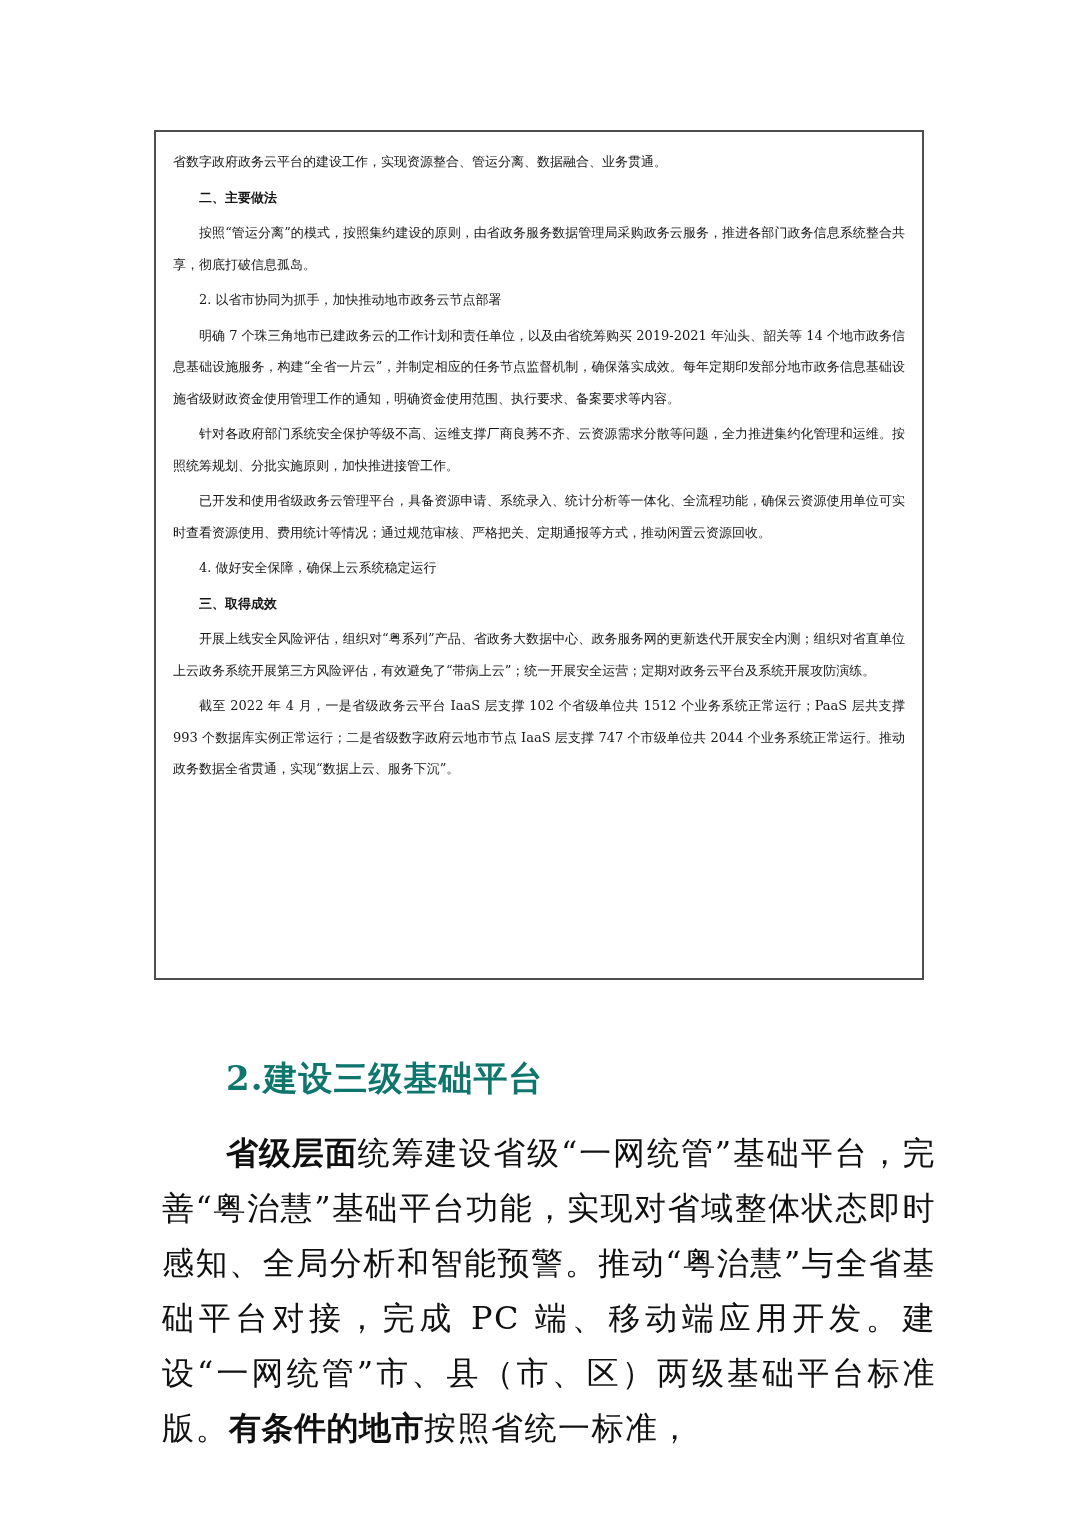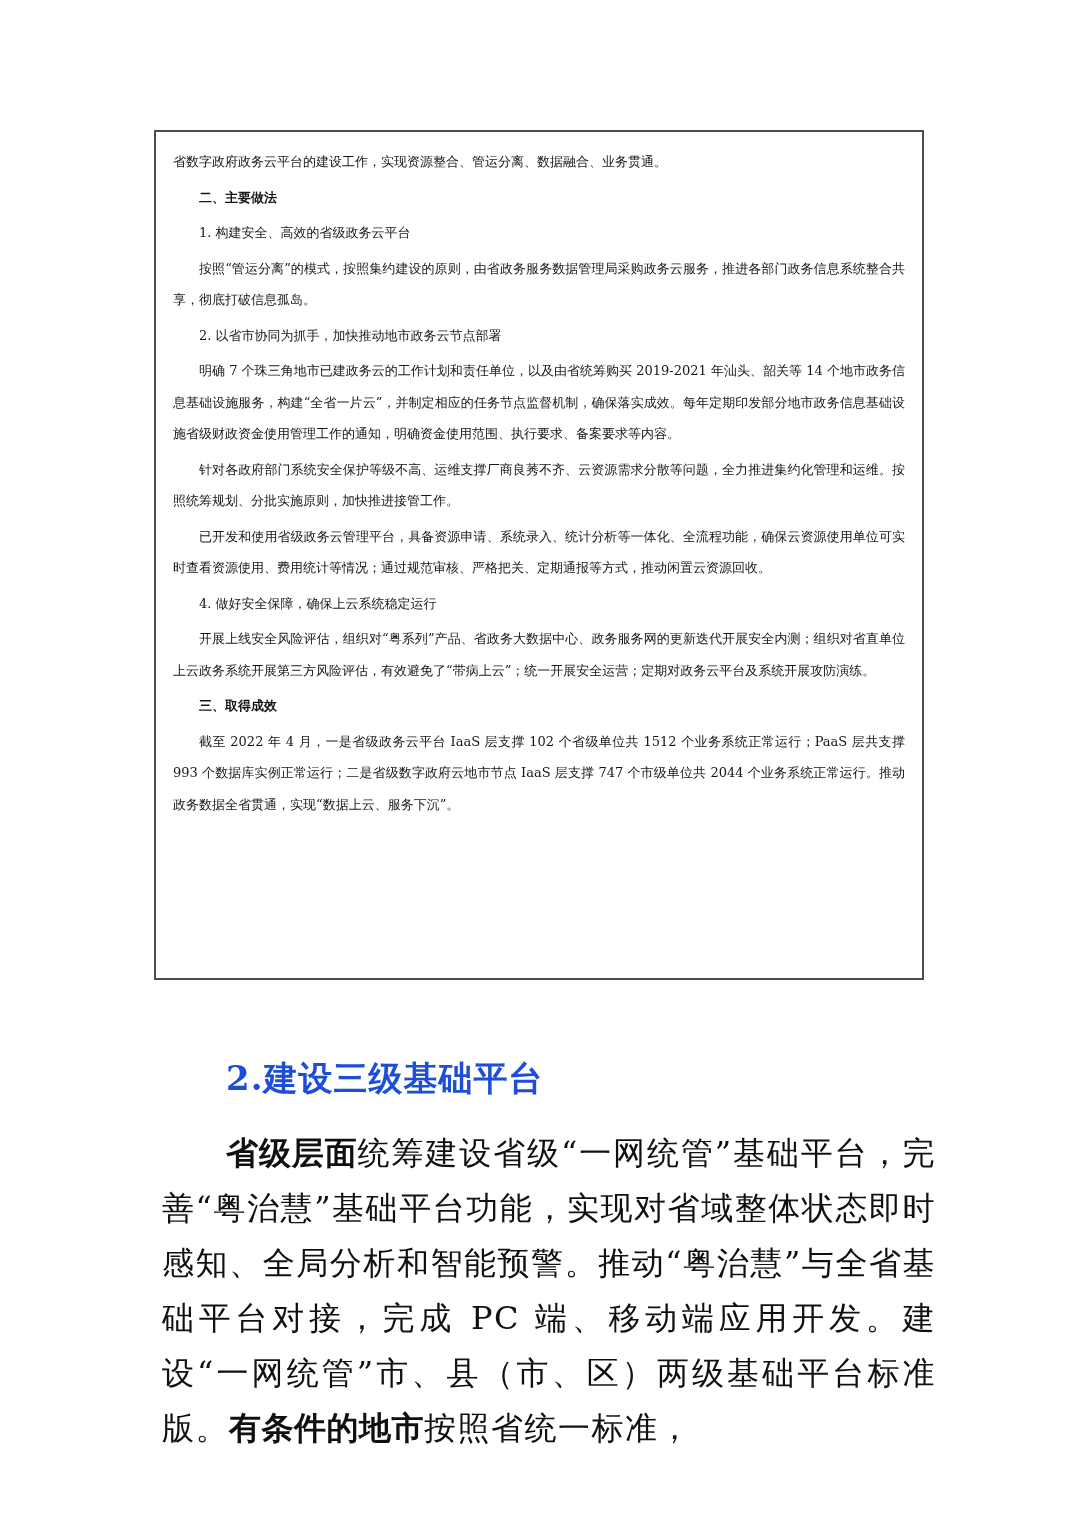--- a/index.html
+++ b/index.html
@@ -34,21 +34,21 @@
   .box-para.indent{text-indent:2em;}
   .box-para.bold{font-weight:bold;}
 
   
   .section-heading{
     position:absolute;
     left:226px;top:1056px;
     margin:0;
     font-size:34px;
     font-weight:bold;
-    color:#1d4ed8;
+    color:#0f766e;
     letter-spacing:1px;
   }
   .section-paragraph{
     position:absolute;
     left:158px;top:1122px;
     width:774px;
     margin:4px;
     font-size:32px;
     line-height:55px;
     text-align:justify;
@@ -69,29 +69,28 @@
   }
 </style>
 </head>
 <body>
 
 <div class="page">
 
   <div class="boxed-report">
       <p class="box-para">省数字政府政务云平台的建设工作，实现资源整合、管运分离、数据融合、业务贯通。</p>
       <p class="box-para bold indent">二、主要做法</p>
-      <p class="box-para indent">1. 构建安全、高效的省级政务云平台</p>
       <p class="box-para indent">按照“管运分离”的模式，按照集约建设的原则，由省政务服务数据管理局采购政务云服务，推进各部门政务信息系统整合共享，彻底打破信息孤岛。</p>
       <p class="box-para indent">2. 以省市协同为抓手，加快推动地市政务云节点部署</p>
       <p class="box-para indent">明确 7 个珠三角地市已建政务云的工作计划和责任单位，以及由省统筹购买 2019-2021 年汕头、韶关等 14 个地市政务信息基础设施服务，构建“全省一片云”，并制定相应的任务节点监督机制，确保落实成效。每年定期印发部分地市政务信息基础设施省级财政资金使用管理工作的通知，明确资金使用范围、执行要求、备案要求等内容。</p>
       <p class="box-para indent">针对各政府部门系统安全保护等级不高、运维支撑厂商良莠不齐、云资源需求分散等问题，全力推进集约化管理和运维。按照统筹规划、分批实施原则，加快推进接管工作。</p>
       <p class="box-para indent">已开发和使用省级政务云管理平台，具备资源申请、系统录入、统计分析等一体化、全流程功能，确保云资源使用单位可实时查看资源使用、费用统计等情况；通过规范审核、严格把关、定期通报等方式，推动闲置云资源回收。</p>
       <p class="box-para indent">4. 做好安全保障，确保上云系统稳定运行</p>
+      <p class="box-para bold indent">三、取得成效</p>
       <p class="box-para indent">开展上线安全风险评估，组织对“粤系列”产品、省政务大数据中心、政务服务网的更新迭代开展安全内测；组织对省直单位上云政务系统开展第三方风险评估，有效避免了“带病上云”；统一开展安全运营；定期对政务云平台及系统开展攻防演练。</p>
-      <p class="box-para bold indent">三、取得成效</p>
       <p class="box-para indent">截至 2022 年 4 月，一是省级政务云平台 IaaS 层支撑 102 个省级单位共 1512 个业务系统正常运行；PaaS 层共支撑 993 个数据库实例正常运行；二是省级数字政府云地市节点 IaaS 层支撑 747 个市级单位共 2044 个业务系统正常运行。推动政务数据全省贯通，实现“数据上云、服务下沉”。</p>
     </div>
 
   <h2 class="section-heading">2.建设三级基础平台</h2>
 
   <p class="section-paragraph"><span class="seg bold">省级层面</span><span class="seg">统筹建设省级“一网统管”基础平台，完善“粤治慧”基础平台功能，实现对省域整体状态即时感知、全局分析和智能预警。推动“粤治慧”与全省基础平台对接，完成 PC 端、移动端应用开发。建设“一网统管”市、县（市、区）两级基础平台标准版。</span><span class="seg bold">有条件的地市</span><span class="seg">按照省统一标准，</span></p>
 
 
 </div>
 

